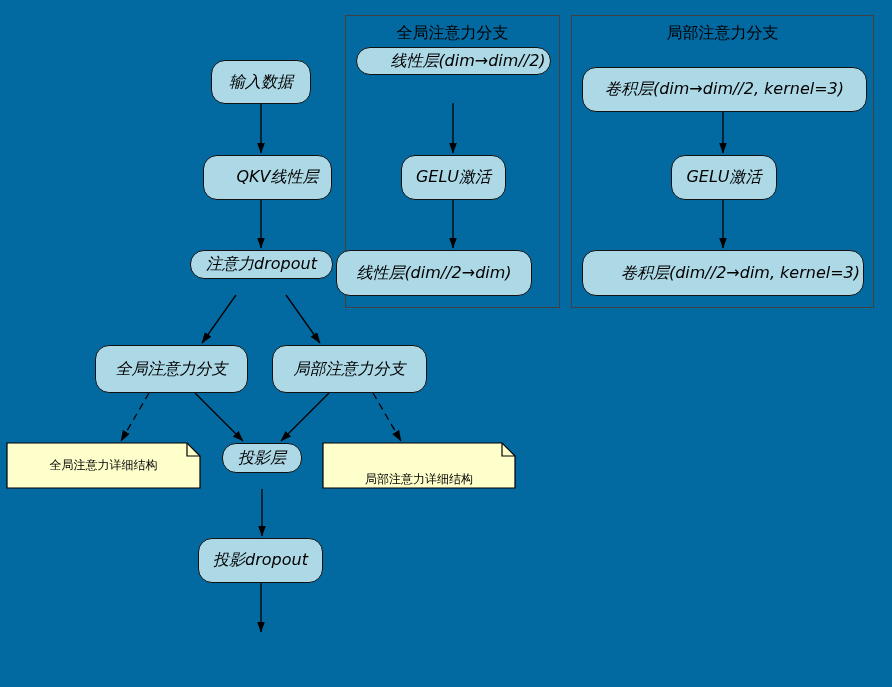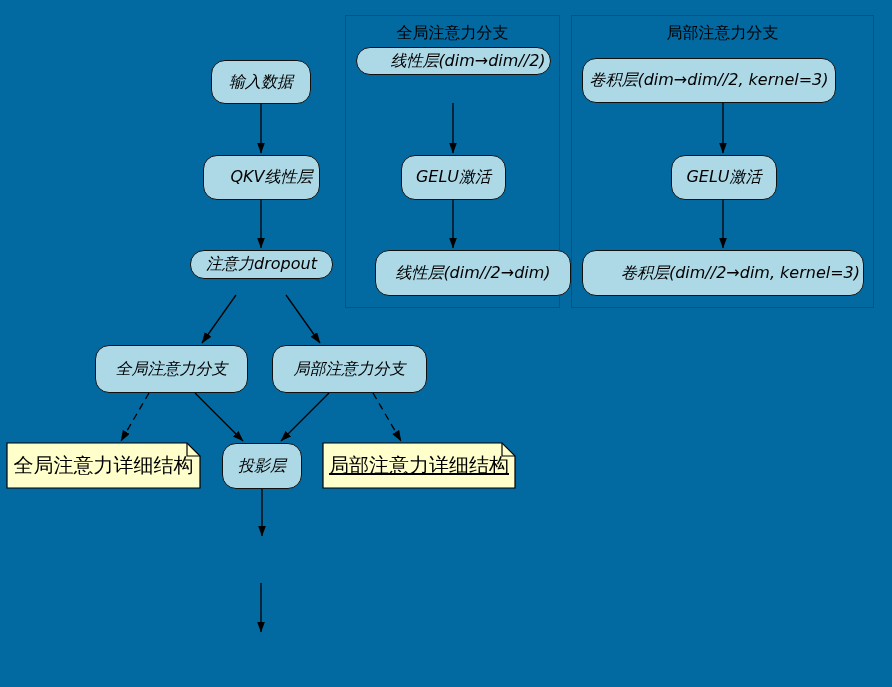--- a/index.html
+++ b/index.html
@@ -68,44 +68,44 @@
     font-size: 16px;
     color: #000000;
     white-space: nowrap;
   }
   .note-label {
     position: absolute;
     box-sizing: border-box;
     display: flex;
     align-items: center;
     justify-content: center;
-    font-size: 20px;
+    font-size: 12px;
     color: #000000;
     white-space: nowrap;
     border-radius: 22px;
   }
   
   #node-input        { left:211px; top:60px;  width:100px; height:44px; }
-  #node-qkv          { left:203px; top:155px; width:117px; height:45px;padding-left:20px; }
+  #node-qkv          { left:203px; top:155px; width:129px; height:45px;padding-left:20px; }
   #node-attn-dropout { left:190px; top:250px; width:143px; height:29px; }
   #node-global-branch{ left:95px;  top:345px; width:153px; height:48px; }
   #node-local-branch { left:272px; top:345px; width:155px; height:48px; }
-  #node-proj         { left:222px; top:443px; width:80px;  height:46px; }
+  #node-proj         { left:222px; top:443px; width:80px;  height:30px; }
   #node-proj-dropout { left:198px; top:538px; width:125px; height:45px; }
   #node-output       { left:212px; top:634px; width:98px;  height:46px; }
   #node-global-fc1   { left:356px; top:47px;  width:195px; height:28px;padding-left:29px; }
   #node-global-act   { left:401px; top:155px; width:105px; height:45px; }
-  #node-global-fc2   { left:375px; top:250px; width:196px; height:46px; }
-  #node-local-conv1  { left:582px; top:58px;  width:254px; height:45px; }
+  #node-global-fc2   { left:336px; top:250px; width:196px; height:46px; }
+  #node-local-conv1  { left:582px; top:67px;  width:285px; height:45px; }
   #node-local-act    { left:671px; top:155px; width:106px; height:45px; }
   #node-local-conv2  { left:582px; top:250px; width:282px; height:46px;padding-left:35px; }
   #cluster-global    { left:345px; top:15px;  width:215px; height:293px; }
   #cluster-local     { left:571px; top:15px;  width:303px; height:293px; }
   #note-global-label { left:7px;   top:443px; width:193px; height:45px; }
-  #note-local-label  { left:323px; top:443px; width:192px; height:45px;text-decoration:underline; }
+  #note-local-label  { left:323px; top:457px; width:192px; height:45px; }
 </style>
 </head>
 <body>
 
 <div class="canvas">
 
   <svg class="edge-layer" viewBox="0 0 892 687" xmlns="http://www.w3.org/2000/svg">
     <defs>
       <marker id="arrow" markerUnits="userSpaceOnUse" markerWidth="12" markerHeight="9" refX="10.5" refY="4" orient="auto">
         <path d="M0,0 L11,4 L0,8 z" fill="#000000"></path>
@@ -143,20 +143,21 @@
   <div class="cluster" id="cluster-local">
     <div class="cluster-title">局部注意力分支</div>
   </div>
 
   <div class="node" id="node-input">输入数据</div>
   <div class="node" id="node-qkv">QKV线性层</div>
   <div class="node" id="node-attn-dropout">注意力dropout</div>
   <div class="node" id="node-global-branch">全局注意力分支</div>
   <div class="node" id="node-local-branch">局部注意力分支</div>
   <div class="node" id="node-proj">投影层</div>
+  <div class="node" id="node-proj-dropout">投影dropout</div>
 
   <div class="node" id="node-global-fc1">线性层(dim→dim//2)</div>
   <div class="node" id="node-global-act">GELU激活</div>
   <div class="node" id="node-global-fc2">线性层(dim//2→dim)</div>
 
   <div class="node" id="node-local-conv1">卷积层(dim→dim//2, kernel=3)</div>
   <div class="node" id="node-local-act">GELU激活</div>
   <div class="node" id="node-local-conv2">卷积层(dim//2→dim, kernel=3)</div>
 
   <div class="note-label" id="note-global-label">全局注意力详细结构</div>

